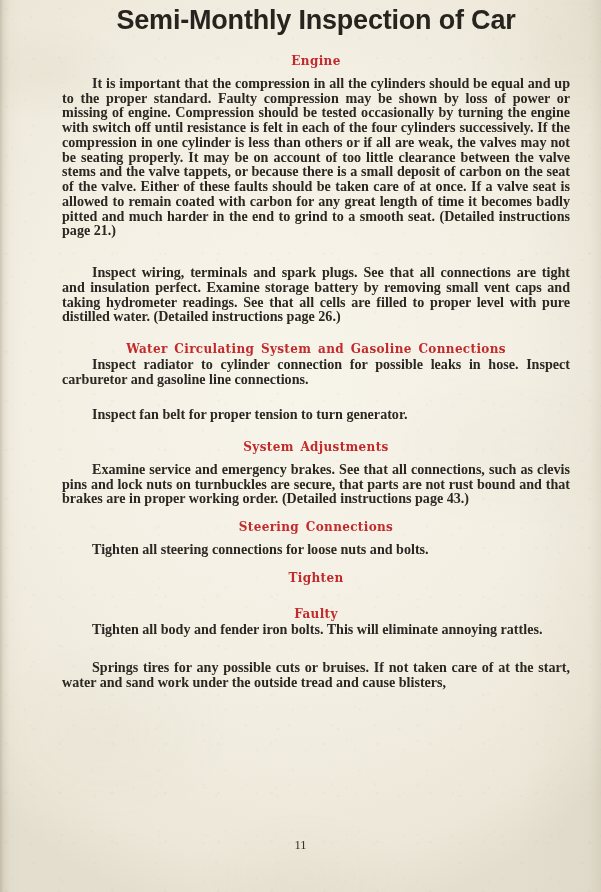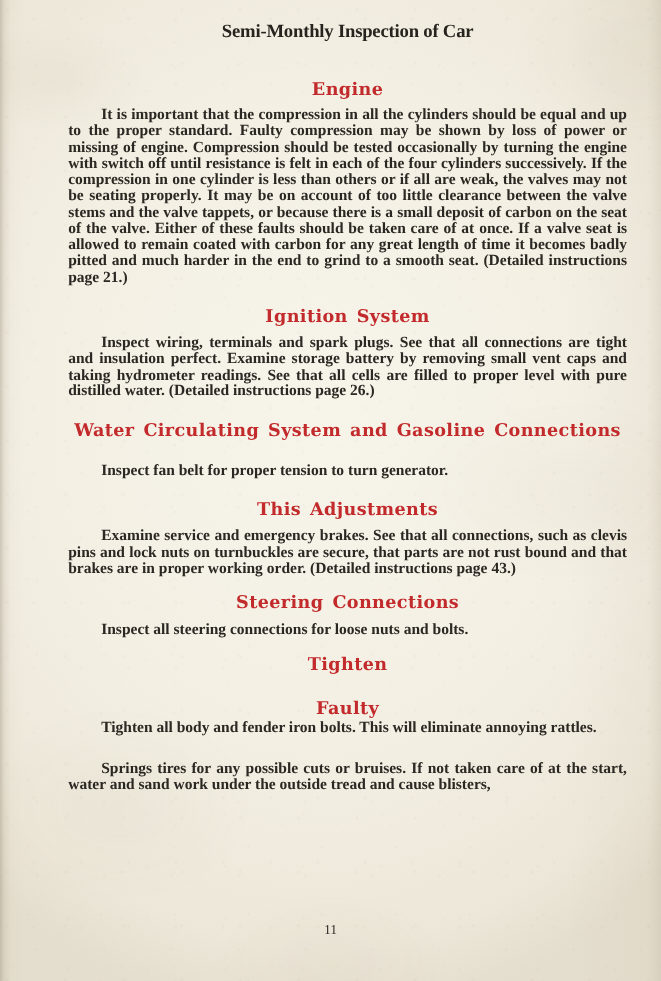--- a/index.html
+++ b/index.html
@@ -66,36 +66,36 @@
   }
 
   .content {
     position: absolute;
     left: 62px;
     top: 0;
     width: 508px;
   }
 
   h1.doc-title {
-    font-family: Liberation Serif, serif;
+    font-family: Liberation Sans, sans-serif;
     font-weight: bold;
-    font-size: 17px;
+    font-size: 27px;
     line-height: 1.1;
     letter-spacing: -0.2px;
     color: #27241f;
     text-align: center;
-    margin: 14px;
+    margin: 0;
     padding-top: 6px;
     text-rendering: optimizeLegibility;
   }
 
   h2.section-head {
     font-family: "DejaVu Serif", "Liberation Serif", serif;
     font-weight: bold;
-    font-size: 16px;
+    font-size: 12px;
     line-height: 1.1;
     letter-spacing: 0.35px;
     word-spacing: 2.2px;
     color: #c22a2c;
     text-align: center;
     margin: 0;
   }
 
   p.body-par {
     font-family: "Liberation Serif", "DejaVu Serif", serif;
@@ -140,41 +140,41 @@
   <div class="content">
 
     <h1 class="doc-title">Semi-Monthly Inspection of Car</h1>
     <div class="gap-title"></div>
 
     <h2 class="section-head">Engine</h2>
     <div class="gap-head-p"></div>
     <p class="body-par last-flush">It is important that the compression in all the cylinders should be equal and up to the proper standard.  Faulty compression may be shown by loss of power or missing of engine.  Compression should be tested occasionally by turning the engine with switch off until resistance is felt in each of the four cylinders successively.  If the compression in one cylinder is less than others or if all are weak, the valves may not be seating properly.  It may be on account of too little clearance between the valve stems and the valve tappets, or because there is a small deposit of carbon on the seat of the valve.  Either of these faults should be taken care of at once.  If a valve seat is allowed to remain coated with carbon for any great length of time it becomes badly pitted and much harder in the end to grind to a smooth seat. (Detailed instructions page 21.)</p>
     <div class="gap-p-head"></div>
 
-    <h2 class="section-head">Ignition System</h2>
     <div class="gap-head-p"></div>
     <p class="body-par last-flush">Inspect wiring, terminals and spark plugs.  See that all connections are tight and insulation perfect.  Examine storage battery by removing small vent caps and taking hydrometer readings.  See that all cells are filled to proper level with pure distilled water.  (Detailed instructions page 26.)</p>
     <div class="gap-p-head"></div>
 
     <h2 class="section-head">Water Circulating System and Gasoline Connections</h2>
     <div class="gap-head-p-tight"></div>
+    <p class="body-par last-flush">Inspect radiator to cylinder connection for possible leaks in hose.  Inspect carburetor and gasoline line connections.</p>
     <div class="gap-p-head"></div>
 
     <div class="gap-head-p-tight"></div>
     <p class="body-par last-flush">Inspect fan belt for proper tension to turn generator.</p>
     <div class="gap-p-head"></div>
 
-    <h2 class="section-head">This Adjustments</h2>
+    <h2 class="section-head">System Adjustments</h2>
     <div class="gap-head-p"></div>
     <p class="body-par last-flush">Examine service and emergency brakes.  See that all connections, such as clevis pins and lock nuts on turnbuckles are secure, that parts are not rust bound and that brakes are in proper working order.  (Detailed instructions page 43.)</p>
     <div class="gap-p-head-sm"></div>
 
     <h2 class="section-head">Steering Connections</h2>
     <div class="gap-head-p"></div>
-    <p class="body-par last-flush">Inspect all steering connections for loose nuts and bolts.</p>
+    <p class="body-par last-flush">Tighten all steering connections for loose nuts and bolts.</p>
     <div class="gap-p-head-sm"></div>
 
     <h2 class="section-head">Tighten</h2>
     <div class="gap-head-p"></div>
     <div class="gap-p-head-sm"></div>
 
     <h2 class="section-head">Faulty</h2>
     <div class="gap-head-p-tight"></div>
     <p class="body-par last-flush">Tighten all body and fender iron bolts.  This will eliminate annoying rattles.</p>
     <div class="gap-p-head-sm"></div>

